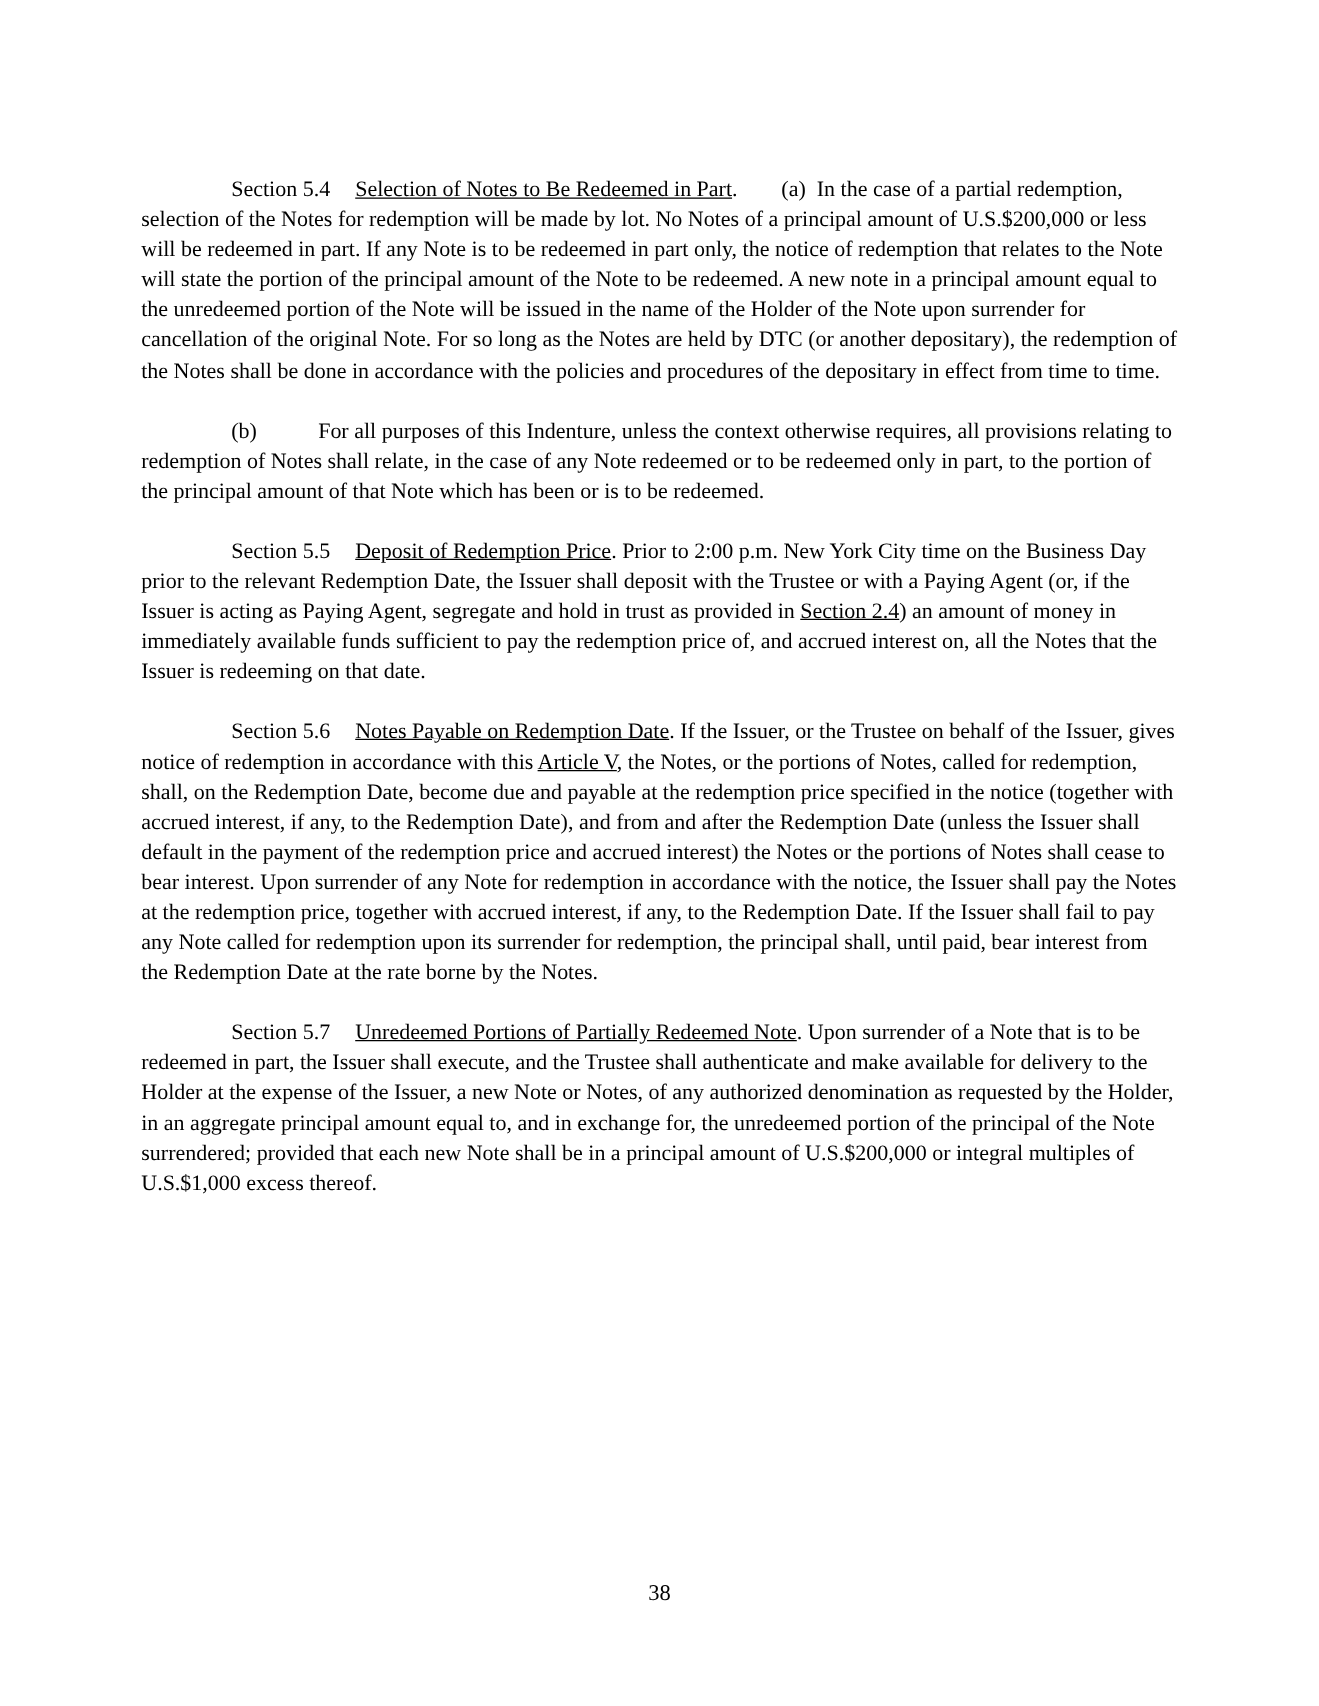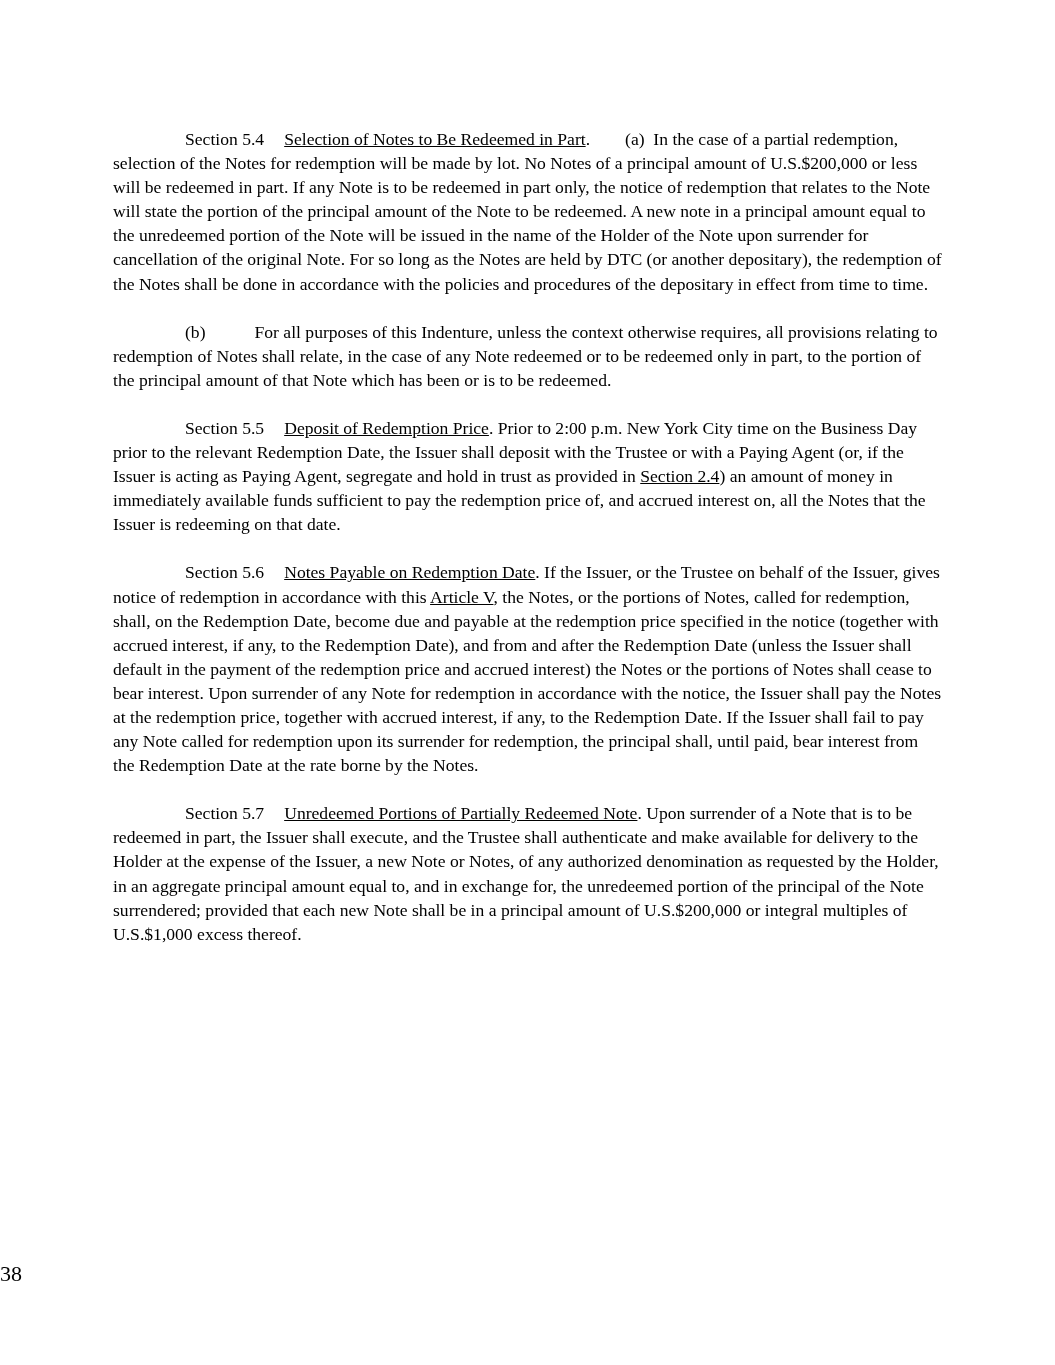--- a/index.html
+++ b/index.html
@@ -12,43 +12,43 @@
     width: 1055px;
     height: 1365px;
     background: #ffffff;
     overflow: hidden;
     font-family: "Liberation Serif", "DejaVu Serif", serif;
     color: #000000;
   }
   .doc-body {
     position: absolute;
     left: 113px;
-    top: 127px;
+    top: 139px;
     width: 829px;
     font-size: 17.6px;
     line-height: 24.1px;
     text-align: left;
   }
   .para {
     margin: 0 0 24px 0;
     text-indent: 72px;
   }
   .u { text-decoration: underline; }
   .i { }
   .tab { display: inline-block; }
   .tab-sm { width: 20px; }
   .tab-md { width: 35px; }
   .tab-lg { width: 49px; }
   .page-number {
     position: absolute;
     top: 1262px;
     left: 0;
     width: 100%;
-    text-align: left;
-    font-size: 22px;
+    text-align: center;
+    font-size: 18px;
     line-height: 24px;
   }
 </style>
 </head>
 <body>
 
 <div class="page">
   <div class="doc-body">
       <p class="para"><span class="">Section 5.4</span><span class="tab tab-sm"></span><span class="u">Selection of Notes to Be Redeemed in Part</span><span class="">.</span><span class="tab tab-md"></span><span class="">(a)&nbsp; In the case of a partial redemption, selection of the Notes for redemption will be made by lot. No Notes of a principal amount of U.S.$200,000 or less will be redeemed in part. If any Note is to be redeemed in part only, the notice of redemption that relates to the Note will state the portion of the principal amount of the Note to be redeemed. A new note in a principal amount equal to the unredeemed portion of the Note will be issued in the name of the Holder of the Note upon surrender for cancellation of the original Note. For so long as the Notes are held by DTC (or another depositary), the redemption of the Notes shall be done in accordance with the policies and procedures of the depositary in effect from time to time.</span></p>
       <p class="para"><span class="">(b)</span><span class="tab tab-lg"></span><span class="">For all purposes of this Indenture, unless the context otherwise requires, all provisions relating to redemption of Notes shall relate, in the case of any Note redeemed or to be redeemed only in part, to the portion of the principal amount of that Note which has been or is to be redeemed.</span></p>

